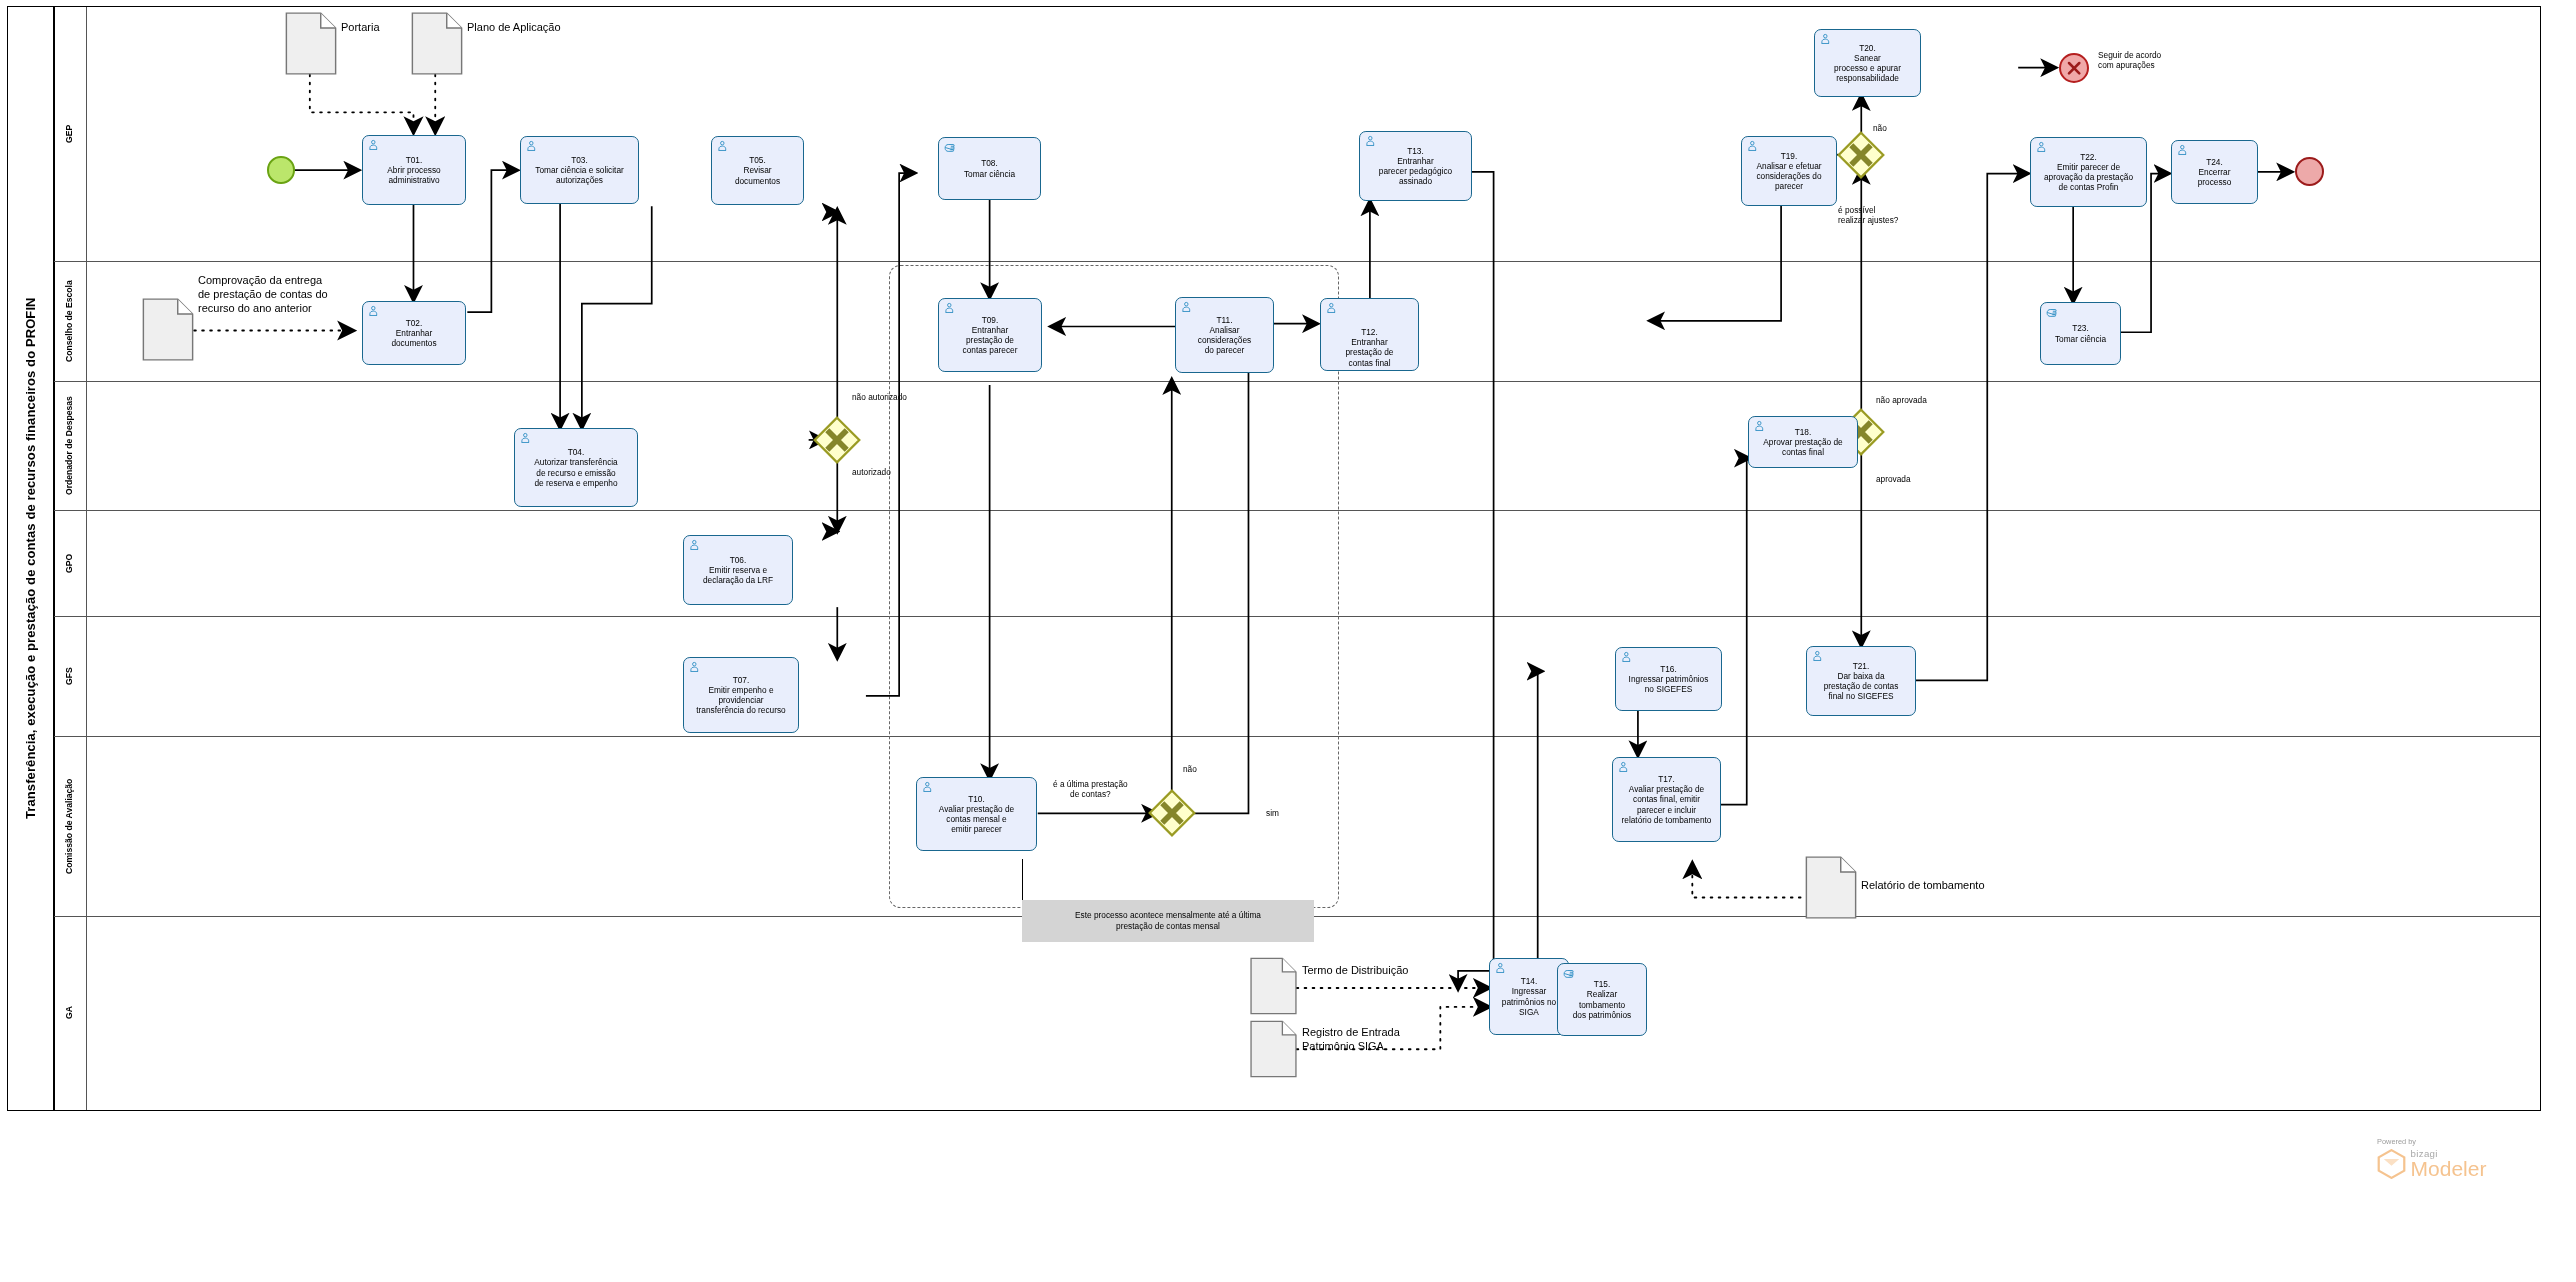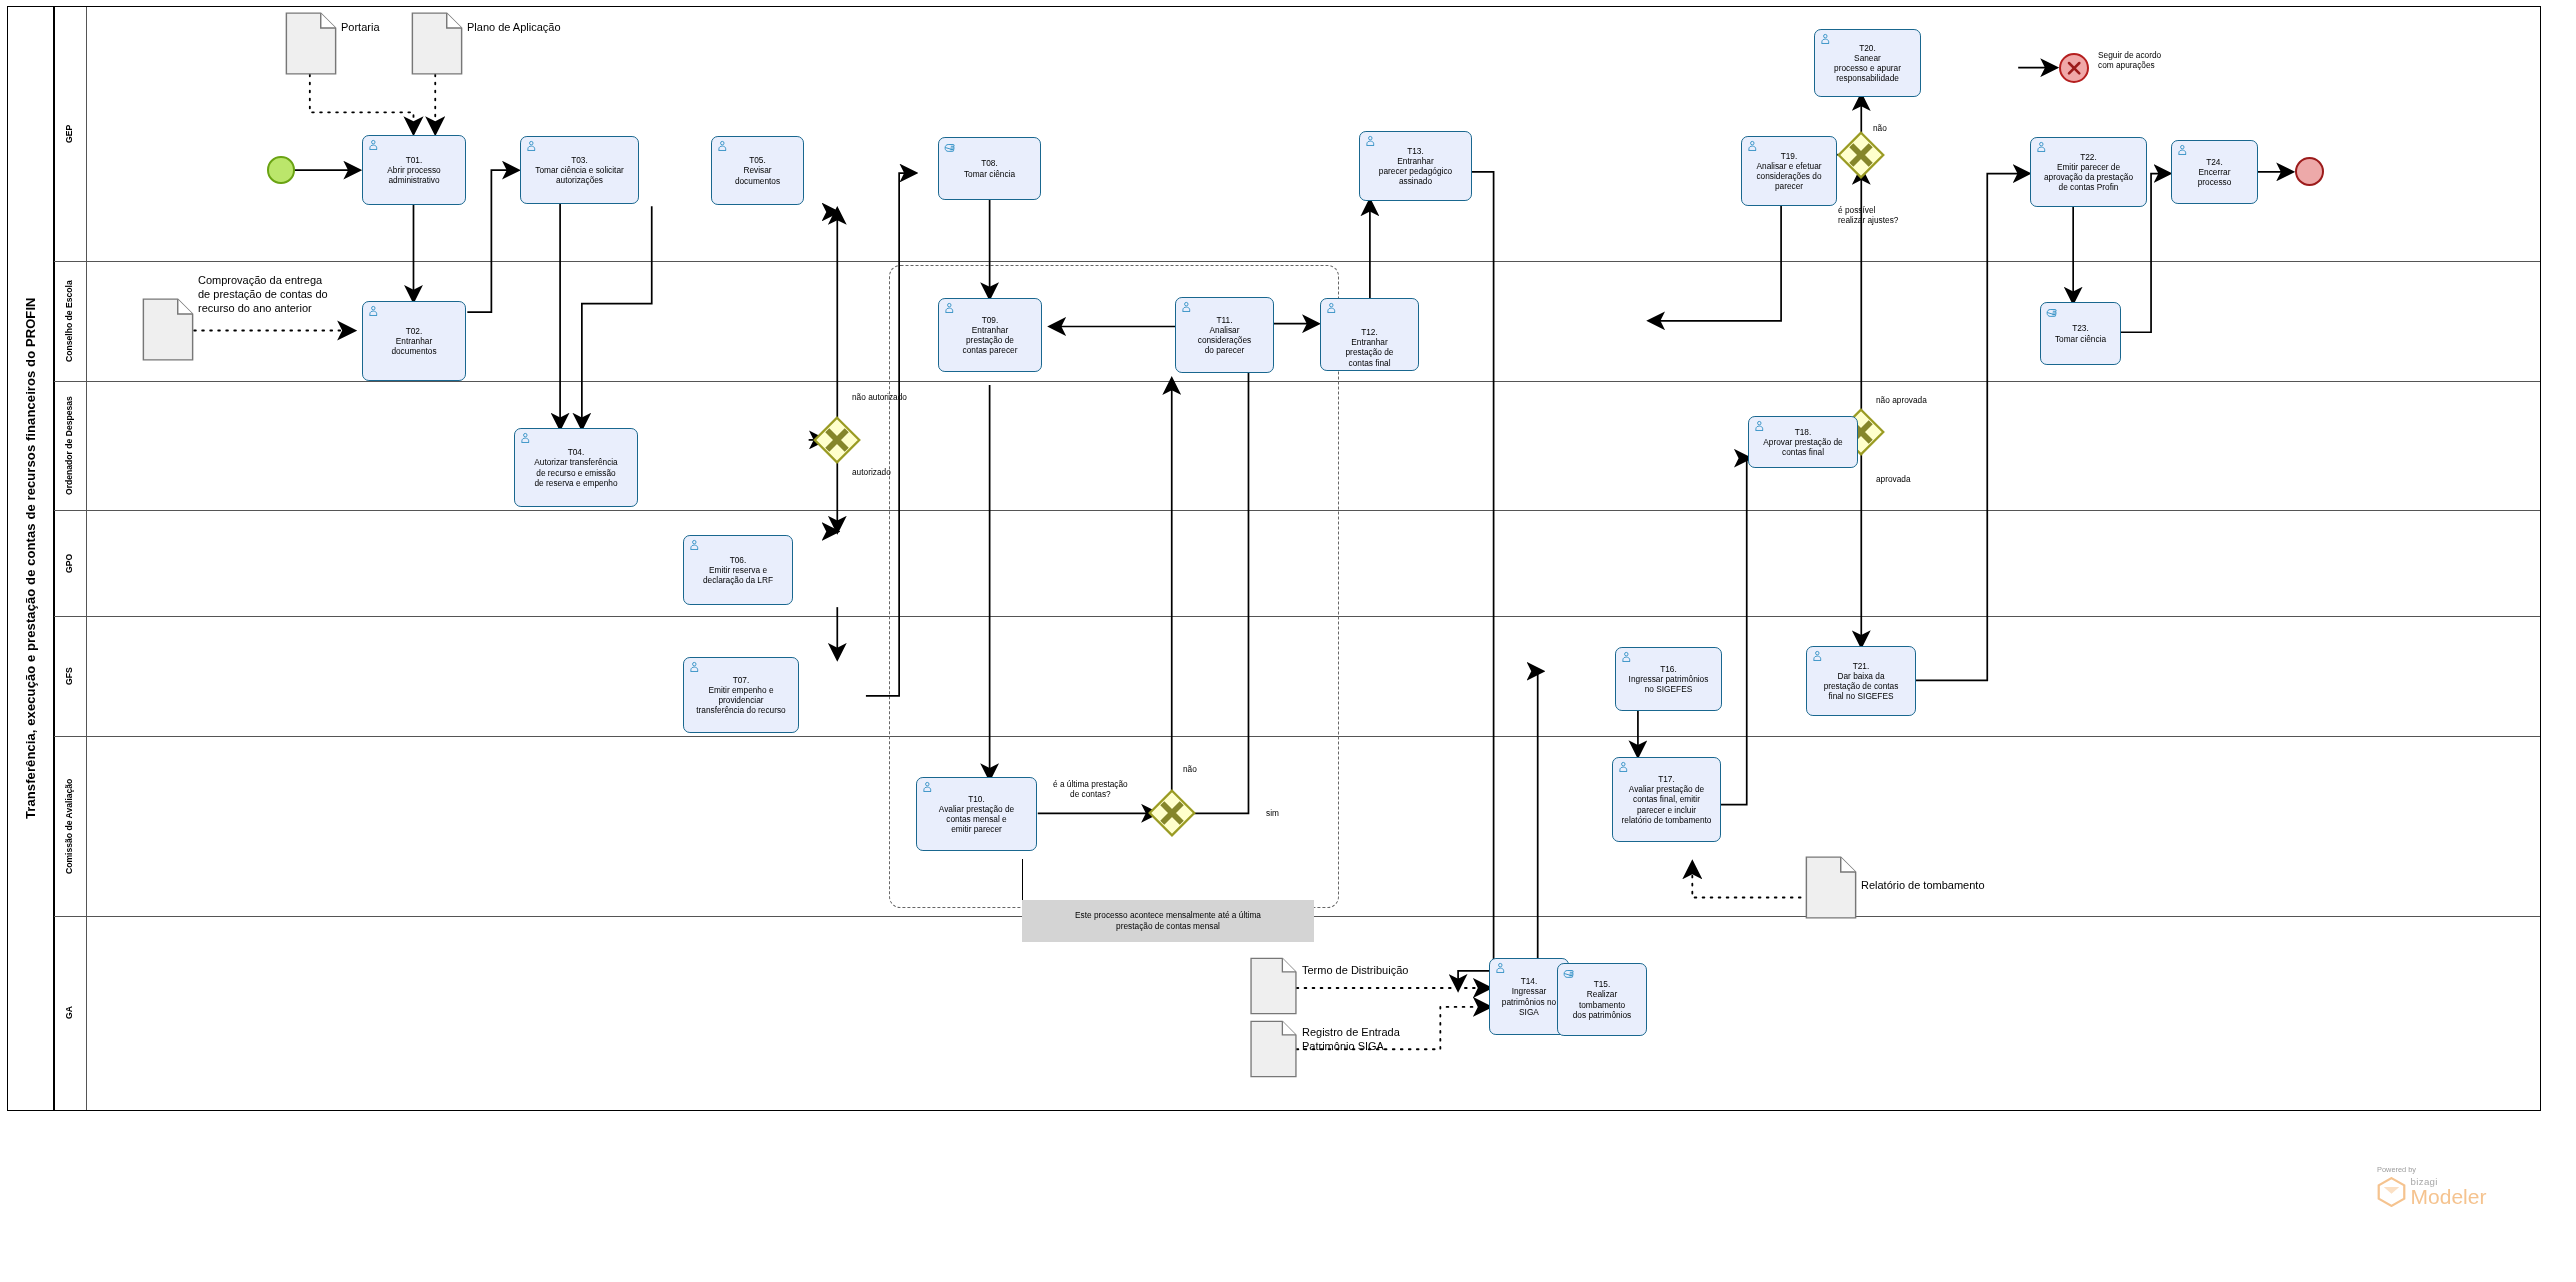--- a/index.html
+++ b/index.html
@@ -50,21 +50,21 @@
   
   .flab{position:absolute;font-size:8.3px;color:#000;line-height:1.25;white-space:pre-line;}
 
   
   .group{position:absolute;box-sizing:border-box;border:1.1px dashed #666;border-radius:11.5px;}
 
   
   #wires{position:absolute;left:0;top:0;width:2576px;height:1283px;pointer-events:none;}
 
   
-  .logo{position:absolute;margin-top:28px;}
+  .logo{position:absolute;}
   .logo .pw{font-size:7.4px;color:#9c9c9c;}
   .logo .bz{font-size:9.7px;color:#a8a8a8;letter-spacing:0.3px;}
   .logo .md{font-size:21px;color:#f5c38f;font-weight:normal;line-height:.95;}
 </style>
 </head>
 <body>
 
 <div id="canvas">
 
   <div class="pool" style="left:6.9px;top:5.7px;width:2534px;height:1105px;"></div>
@@ -244,21 +244,21 @@
           <circle cx="12" cy="6" r="3.3" fill="none" stroke="#2f8fc4" stroke-width="1.7"></circle>
           <path d="M5.5 20v-3.2c0-3.1 2.9-5.2 6.5-5.2s6.5 2.1 6.5 5.2V20" fill="none" stroke="#2f8fc4" stroke-width="1.7"></path>
           <path d="M5 20h14" stroke="#2f8fc4" stroke-width="1.7"></path>
         </svg>
     </span>
     <span class="tlabel">T01.
 Abrir processo
 administrativo</span>
   </div>
 
-  <div class="task" style="left:362px;top:301px;width:104px;height:80px;">
+  <div class="task" style="left:362px;top:301px;width:104px;height:64px;">
     <span class="ticon">
       <svg viewBox="0 0 24 24" width="12.6" height="12.6">
           <circle cx="12" cy="6" r="3.3" fill="none" stroke="#2f8fc4" stroke-width="1.7"></circle>
           <path d="M5.5 20v-3.2c0-3.1 2.9-5.2 6.5-5.2s6.5 2.1 6.5 5.2V20" fill="none" stroke="#2f8fc4" stroke-width="1.7"></path>
           <path d="M5 20h14" stroke="#2f8fc4" stroke-width="1.7"></path>
         </svg>
     </span>
     <span class="tlabel">T02.
 Entranhar
 documentos</span>

